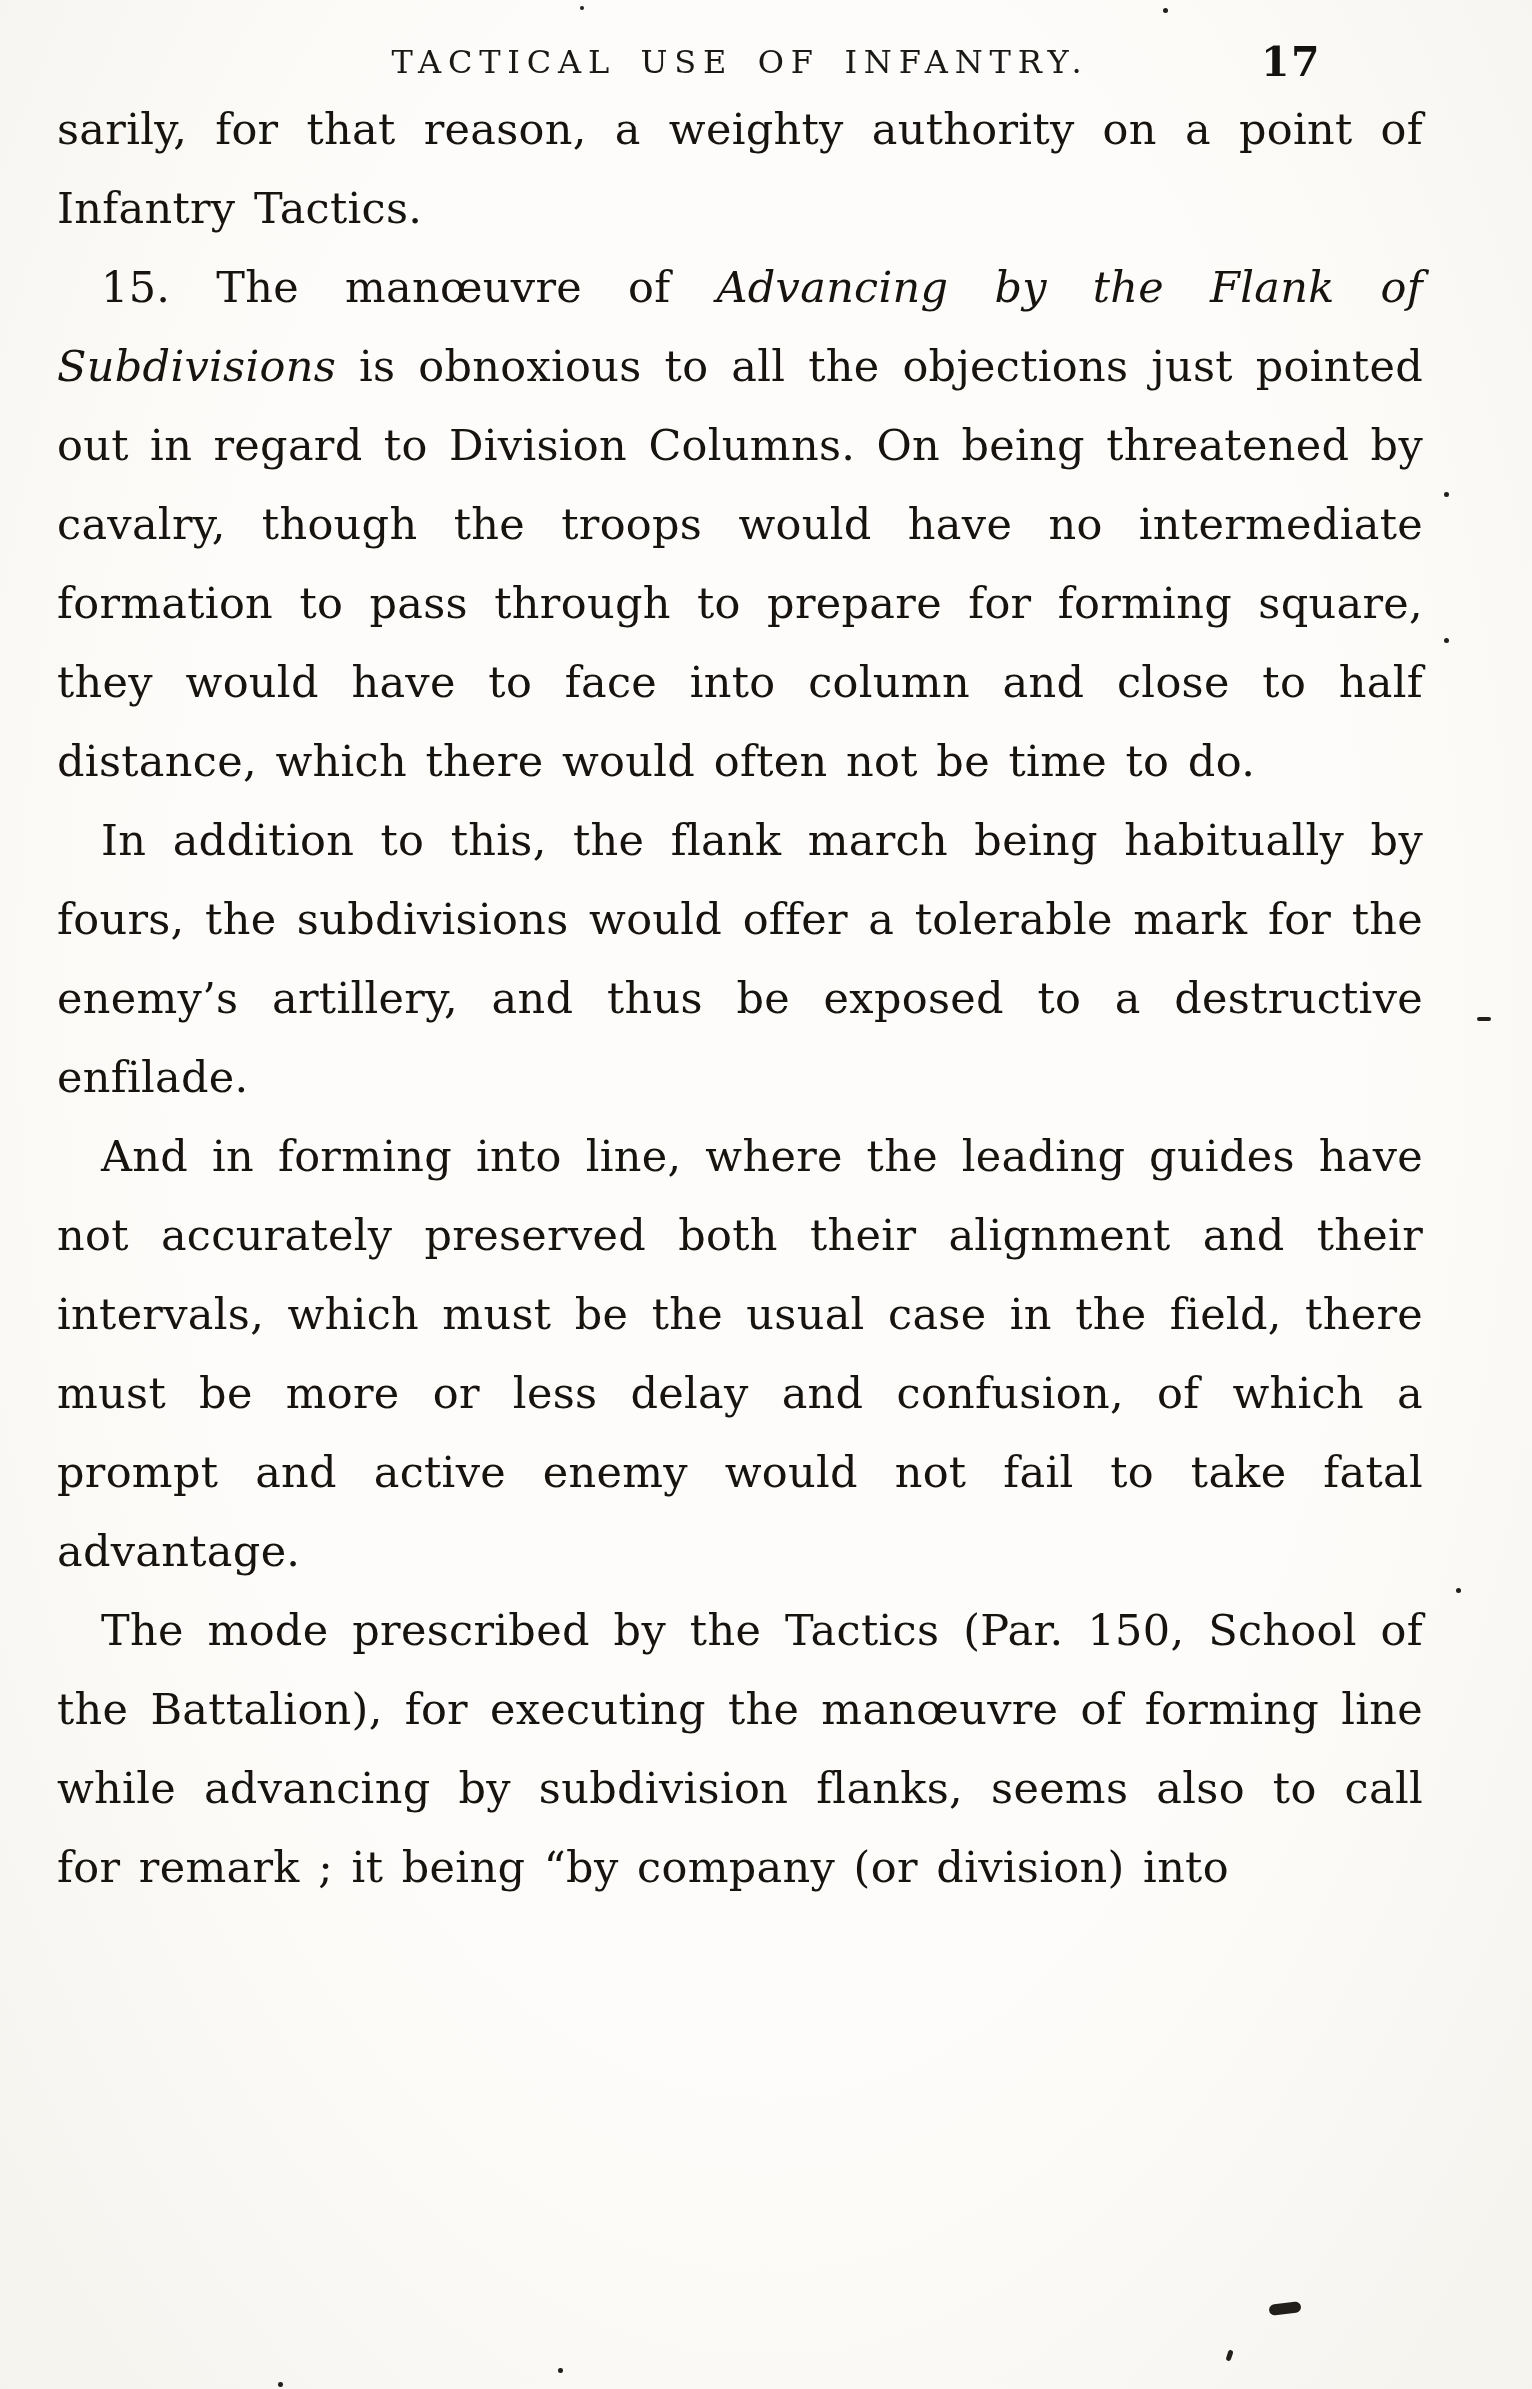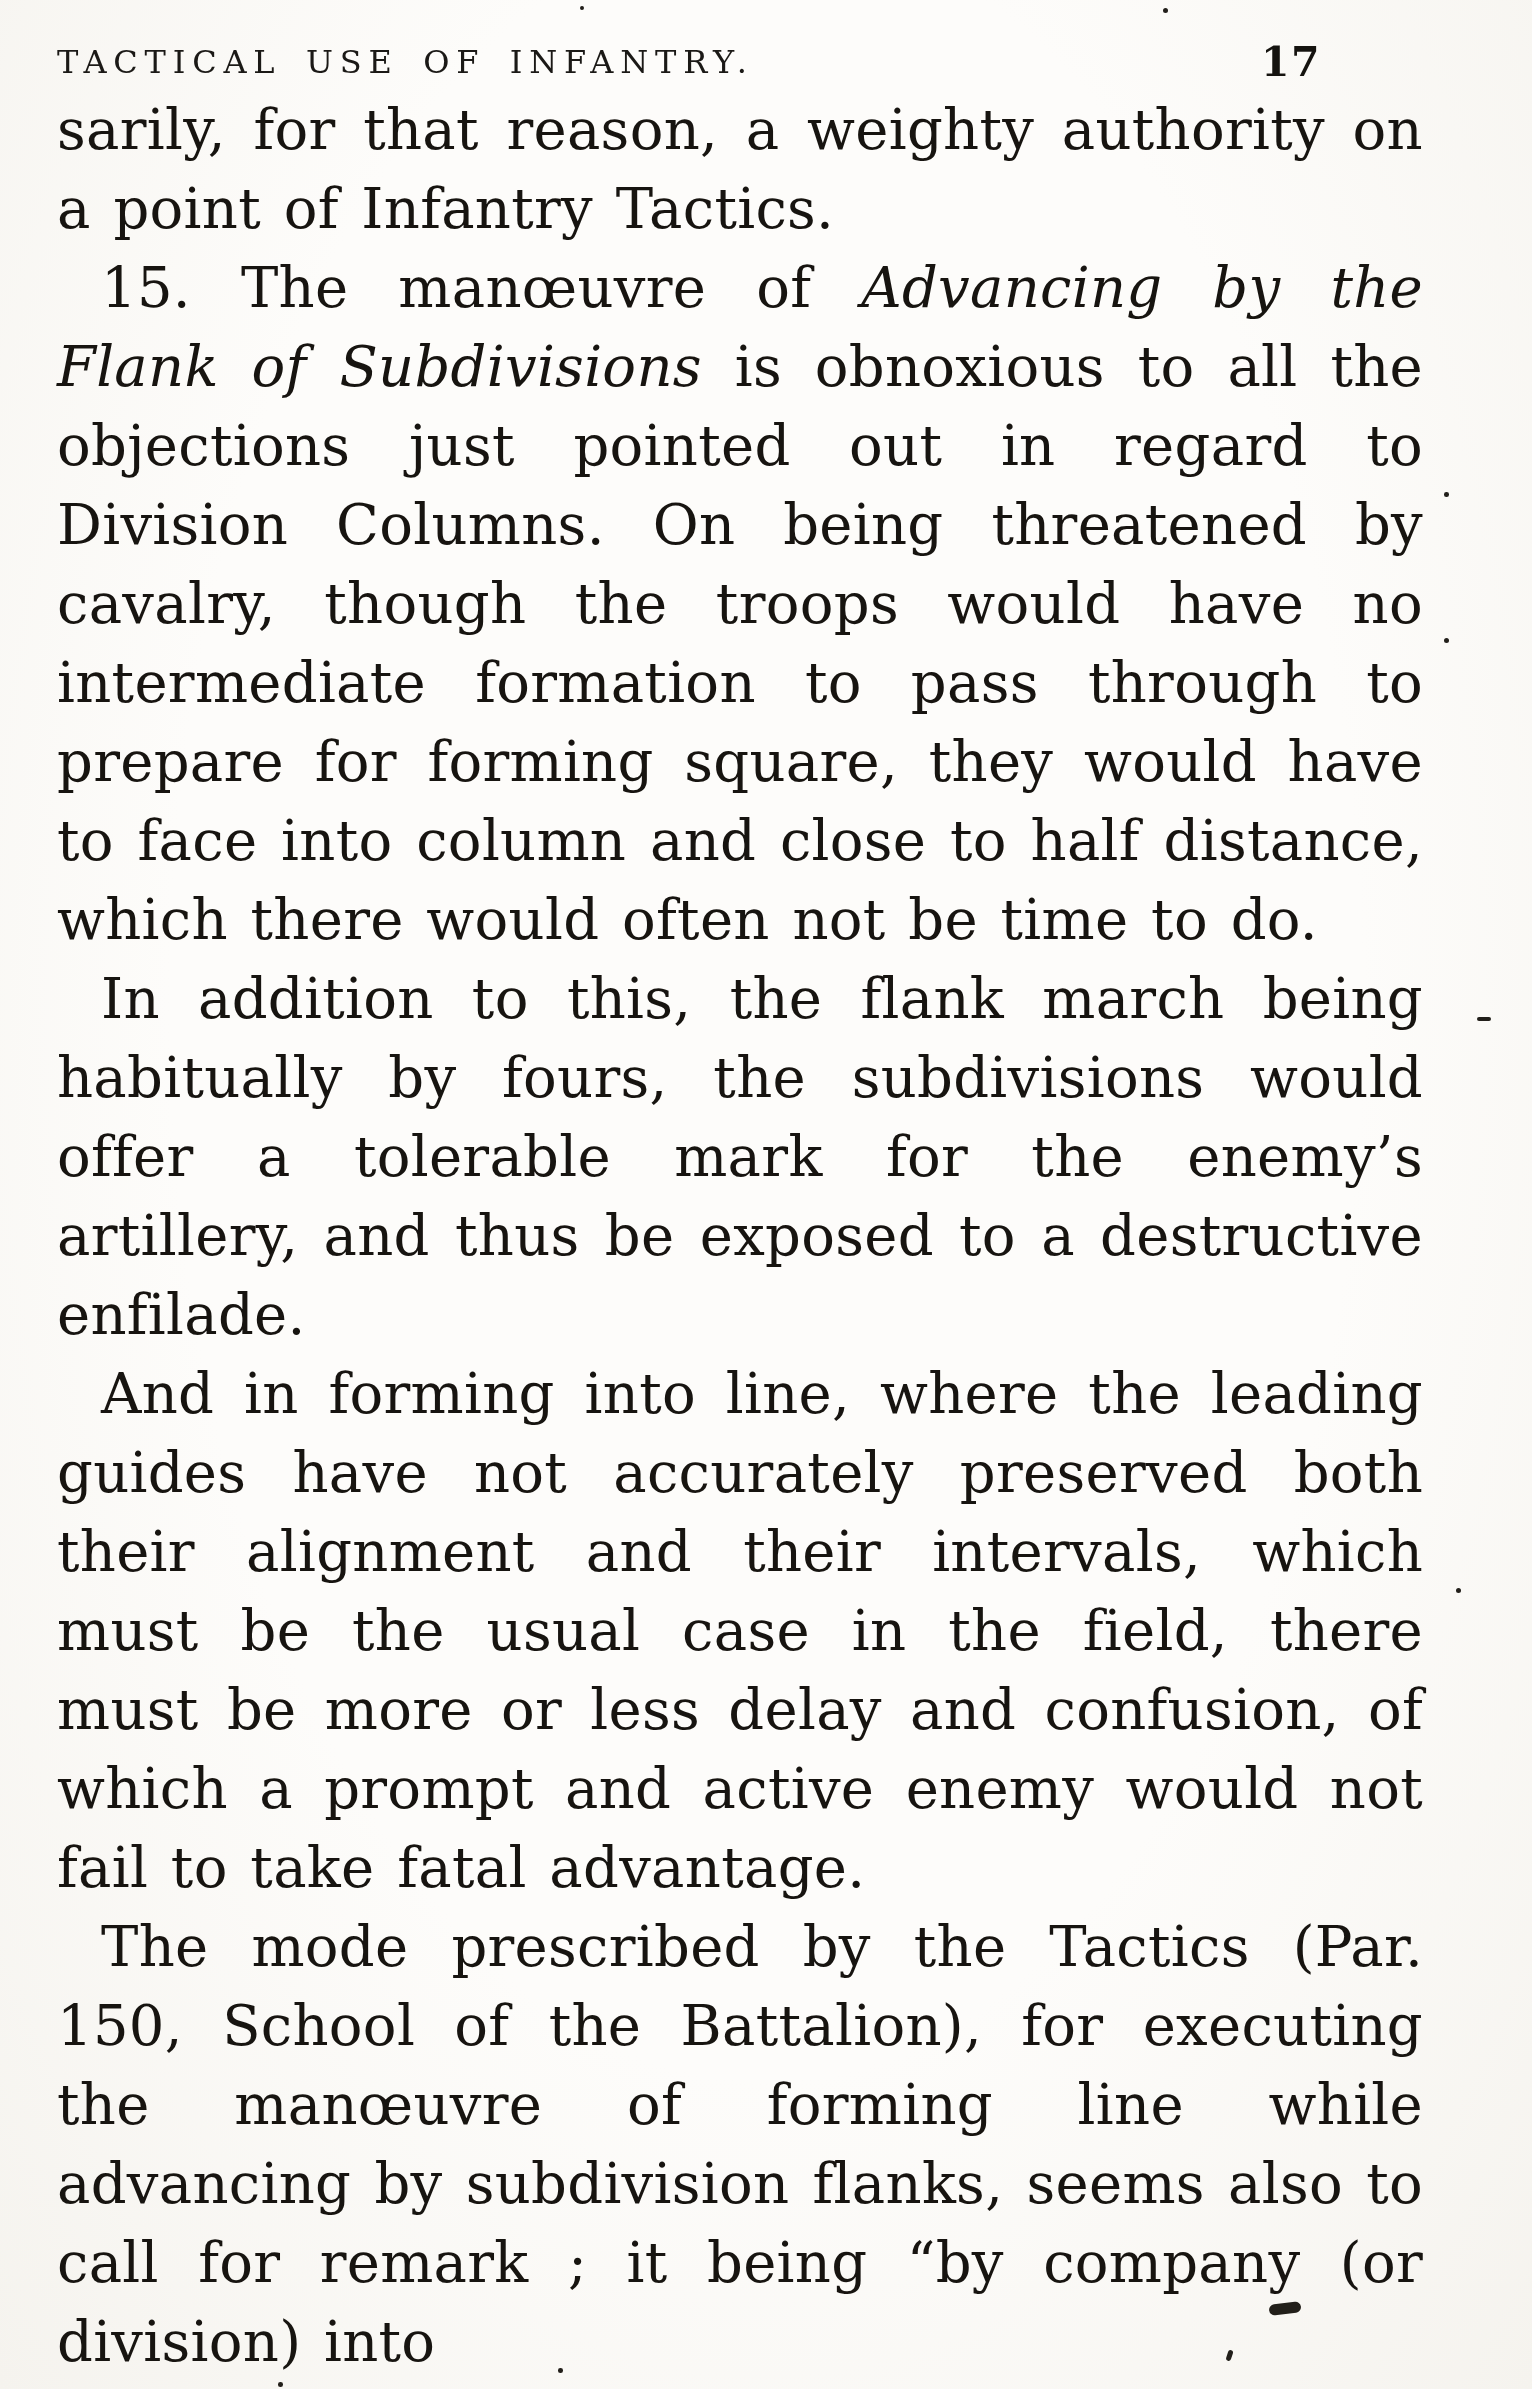--- a/index.html
+++ b/index.html
@@ -16,20 +16,21 @@
   .running-header {
     position: absolute;
     top: 43px;
     left: 57px;
     width: 1366px;
     height: 53px;
   }
   .header-title {
     position: absolute;
     left: 0; right: 0;
+    text-align: center;
     font-size: 32px;
     letter-spacing: 6.8px;
     word-spacing: 7.6px;
     color: #1b1916;
   }
   .page-number {
     position: absolute;
     right: 102px;
     top: -4.6px;
     font-size: 41px;
@@ -39,21 +40,21 @@
     margin-left: 36px;
   }
   .text-block {
     position: absolute;
     top: 90px;
     left: 57px;
     width: 1366px;
   }
   .para {
     margin: 0;
-    font-size: 56px;
+    font-size: 43px;
     line-height: 79px;
     text-align: justify;
     text-indent: 44px;
     word-spacing: 4.6px;
     letter-spacing: 0.3px;
     color: #171410;
   }
   .para.no-indent { text-indent: 0; }
   .ital { font-style: italic; }
   .speck {

